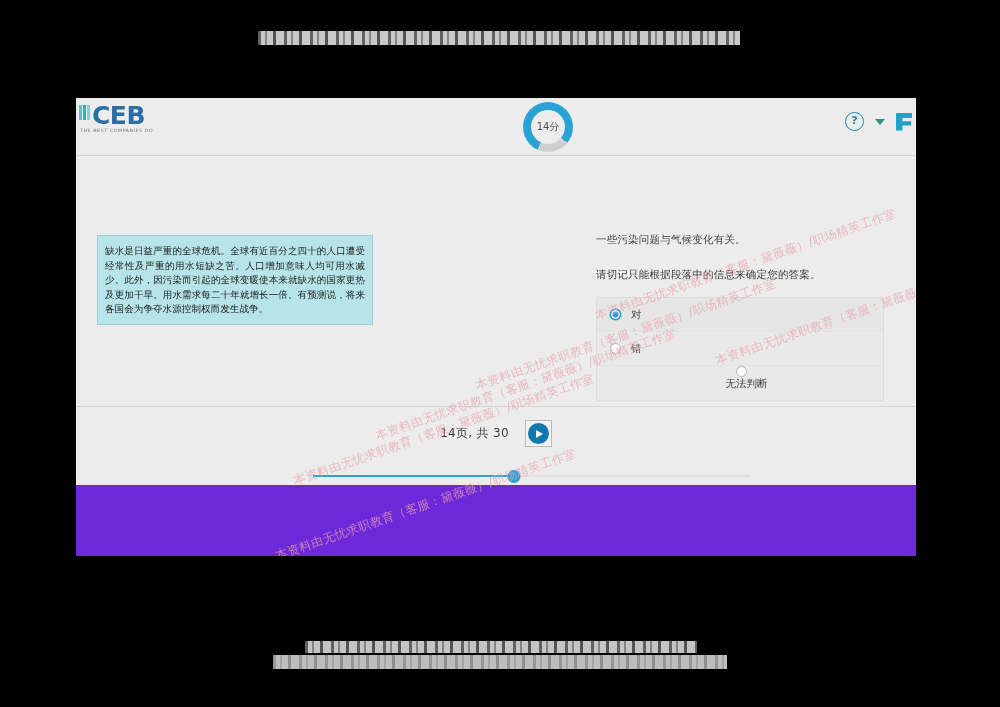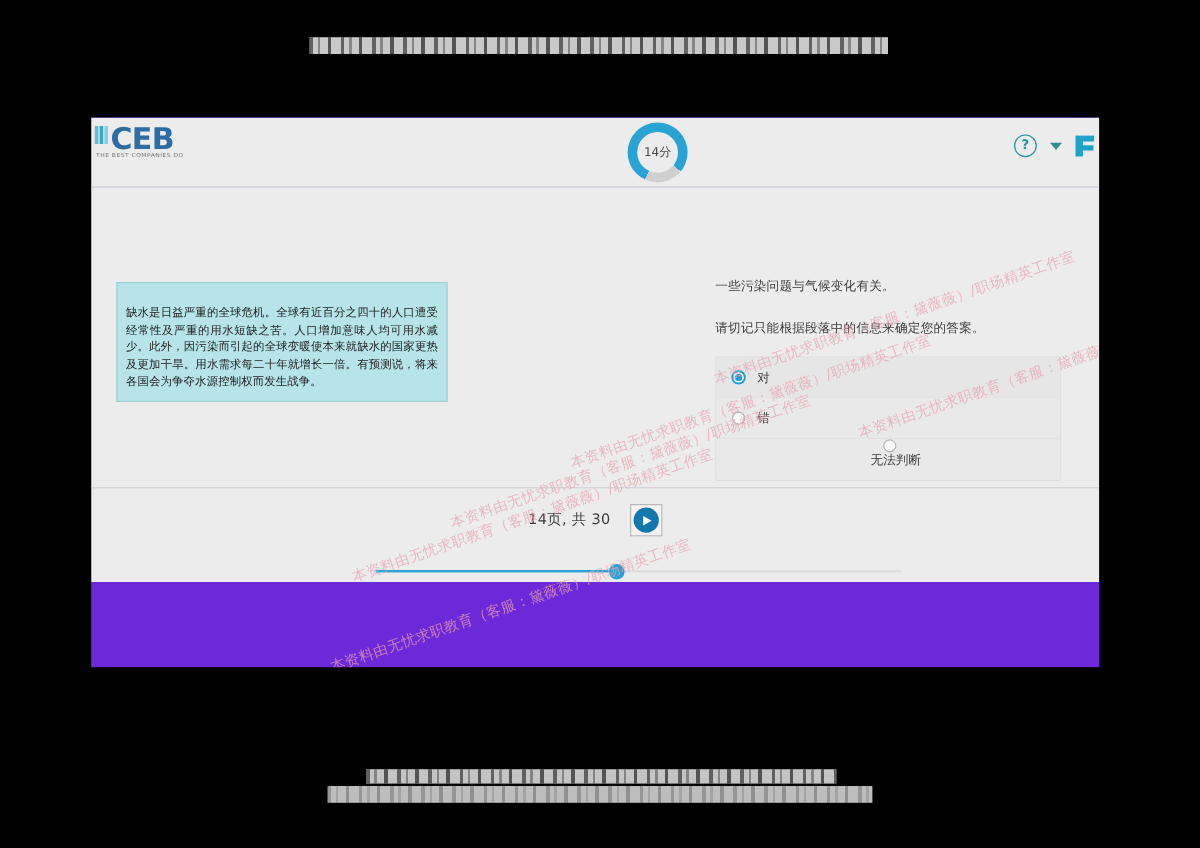--- a/index.html
+++ b/index.html
@@ -184,21 +184,21 @@
 
   
   #passage-panel {
     position: absolute;
     left: 21px;
     top: 79px;
     width: 276px;
     background: #b6e4e8;
     border: 1px solid #9ecfd6;
     box-sizing: border-box;
-    padding: 18px 7px 7px 7px;
+    padding: 8px 7px 7px 7px;
   }
   #passage-text {
     font-family: "DejaVu Sans", "Liberation Sans", sans-serif;
     font-size: 9.5px;
     line-height: 14.6px;
     color: #1c1c1c;
     text-align: justify;
     letter-spacing: 0.1px;
   }
 

